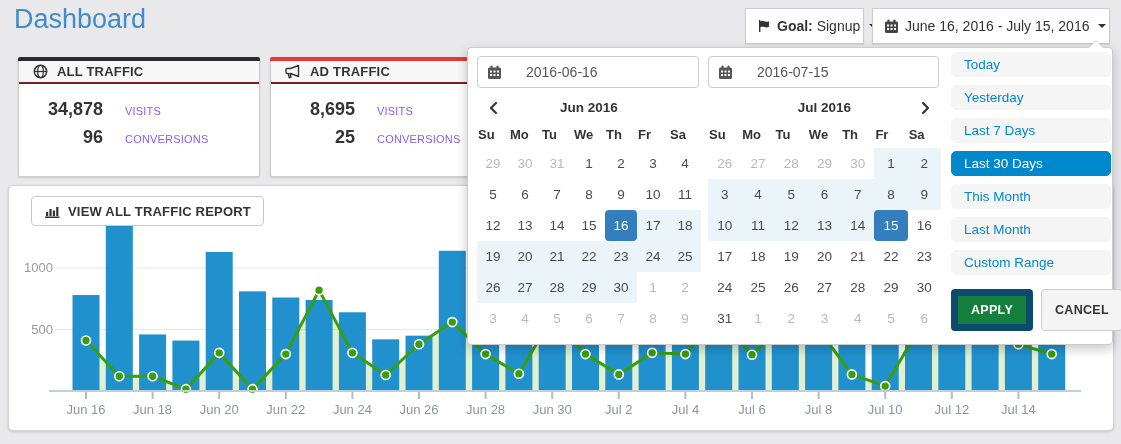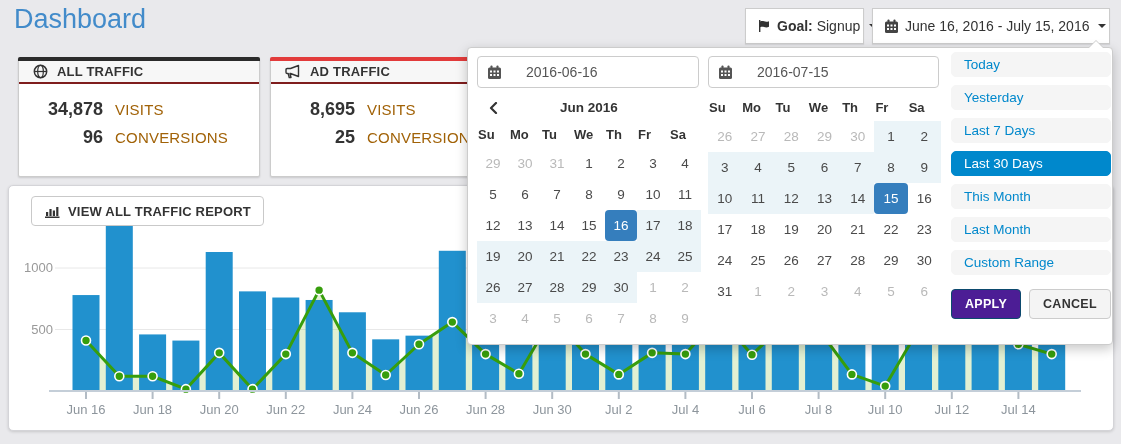--- a/index.html
+++ b/index.html
@@ -23,21 +23,21 @@
   .card{position:absolute;top:57px;width:242px;height:120px;box-sizing:border-box;
     background:#fff;border:1px solid #ccc;border-radius:2px;box-shadow:0 1px 2px rgba(0,0,0,.14)}
   #card-all{left:18px}
   #card-ad{left:270px}
   .card-accent{height:4px;margin:-1px -1px 0;border-radius:2px 2px 0 0}
   .card-head{display:flex;align-items:center;gap:9px;padding:3px 14px;
     background:#f7f7f7;border-bottom:2px solid #7f1d1d;font-size:13px;font-weight:bold;letter-spacing:.2px}
   .card-body{padding:8px 14px 0}
   .stat-row{display:flex;align-items:baseline;margin-top:7px}
   .stat-value{width:70px;text-align:right;font-size:18px;font-weight:bold;color:#333}
-  .stat-label{margin-left:12px;font-size:15px;color:#a16207;letter-spacing:.2px}
+  .stat-label{margin-left:22px;font-size:11px;color:#8b5cf6;letter-spacing:.2px}
 
   
   .panel{position:absolute;left:8px;top:185px;width:1106px;height:246px;box-sizing:border-box;
     background:#fff;border:1px solid #d4d4d8;border-radius:5px;
     box-shadow:0 1px 3px rgba(0,0,0,.15);overflow:hidden}
   #chartSvg{position:absolute;left:0;top:0}
   .report-btn{position:absolute;left:22px;top:10px;height:30px;z-index:2;box-sizing:border-box;
     display:flex;align-items:center;gap:8px;background:#fff;border:1px solid #c9c9c9;border-radius:4px;
     padding:0 12px;font-size:13px;font-weight:bold;color:#333;letter-spacing:.2px;cursor:pointer;font-family:inherit}
 
@@ -73,21 +73,21 @@
 
   .ranges{position:absolute;left:483px;top:-4px;width:160px}
   .ranges ul{list-style:none;margin:0;padding:0}
   .ranges li{margin-top:8px;padding:4px 12px;box-sizing:border-box;
     background:#f5f5f5;border:1px solid #f5f5f5;border-radius:5px;
     color:#0088cc;font-size:13.5px;cursor:pointer}
   .ranges li.active{background:#0088cc;border-color:#0088cc;color:#fff}
   .range-btns{position:absolute;left:483px;top:241px;display:flex;gap:8px}
   .range-btns button{font-family:inherit;font-size:12.5px;font-weight:bold;letter-spacing:.3px;
     padding:7px 13px;border-radius:4px;cursor:pointer}
-  button.apply{background:#4c1d95;border:1px solid #0c4a6e;color:#fff}
+  button.apply{background:#15803d;border:7px solid #0c4a6e;color:#fff}
   button.cancel{background:#f4f4f4;border:1px solid #ccc;color:#333}
 
   .icon{display:inline-flex;flex:none}
 </style>
 </head>
 <body>
 
 <div class="page-title">Dashboard</div>
 
 <div class="toolbar-btn" id="goalBtn">
@@ -399,20 +399,30 @@
             <td class="off">6</td>
             <td class="off">7</td>
             <td class="off">8</td>
             <td class="off">9</td>
           </tr>
         </tbody>
       </table>
   </div>
 
   <div class="cal" id="cal1">
+    <div class="cal-head">
+      <span>Jul 2016</span>
+      <span class="nav-btn nav-next">
+        <span class="icon">
+          <svg width="9" height="12" viewBox="0 0 9 12">
+              <polyline points="2,1 7,6 2,11" fill="none" stroke="#333" stroke-width="2.2" stroke-linecap="round" stroke-linejoin="round"></polyline>
+            </svg>
+        </span>
+      </span>
+    </div>
     <table class="cal-table">
         <thead>
           <tr>
             <th>Su</th>
             <th>Mo</th>
             <th>Tu</th>
             <th>We</th>
             <th>Th</th>
             <th>Fr</th>
             <th>Sa</th>

